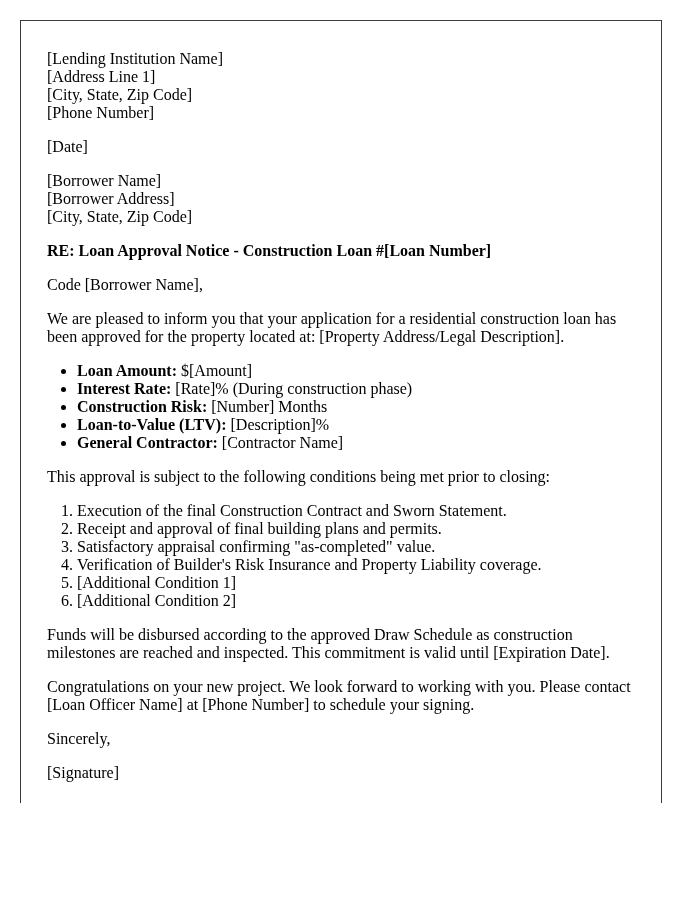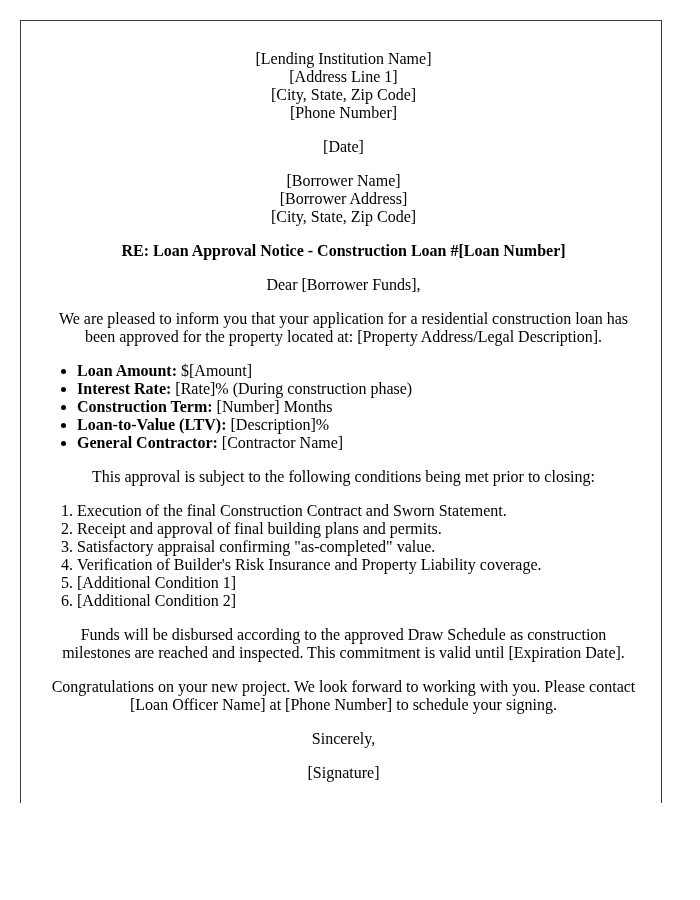--- a/index.html
+++ b/index.html
@@ -24,21 +24,20 @@
     border: 1px solid #3c3c3c;
     border-bottom: none;
     padding: 13px 21px 0 26px;
     overflow: hidden;
     background: #ffffff;
     font-size: 16px;
     line-height: 18px;
   }
   .page p {
     margin: 16px 0;
-    text-align: center;
   }
   .page ul, .page ol {
     margin: 16px 0;
     padding-left: 30px;
   }
   .page li {
     margin: 0;
     padding: 0;
   }
   .bold {
@@ -60,29 +59,29 @@
   <p>[Date]</p>
 
   <p>
     <span>[Borrower Name]</span><br>
     <span>[Borrower Address]</span><br>
     <span>[City, State, Zip Code]</span>
   </p>
 
   <p class="bold">RE: Loan Approval Notice - Construction Loan #[Loan Number]</p>
 
-  <p>Dear [Borrower Funds],</p>
+  <p>Code [Borrower Name],</p>
 
   <p>We are pleased to inform you that your application for a residential construction loan has been approved for the property located at: [Property Address/Legal Description].</p>
 
 
   <ul>
     <li><span class="bold">Loan Amount:</span><span> $[Amount]</span></li>
     <li><span class="bold">Interest Rate:</span><span> [Rate]% (During construction phase)</span></li>
-    <li><span class="bold">Construction Term:</span><span> [Number] Months</span></li>
+    <li><span class="bold">Construction Risk:</span><span> [Number] Months</span></li>
     <li><span class="bold">Loan-to-Value (LTV):</span><span> [Description]%</span></li>
     <li><span class="bold">General Contractor:</span><span> [Contractor Name]</span></li>
   </ul>
 
   <p>This approval is subject to the following conditions being met prior to closing:</p>
 
   <ol>
     <li>Execution of the final Construction Contract and Sworn Statement.</li>
     <li>Receipt and approval of final building plans and permits.</li>
     <li>Satisfactory appraisal confirming "as-completed" value.</li>

